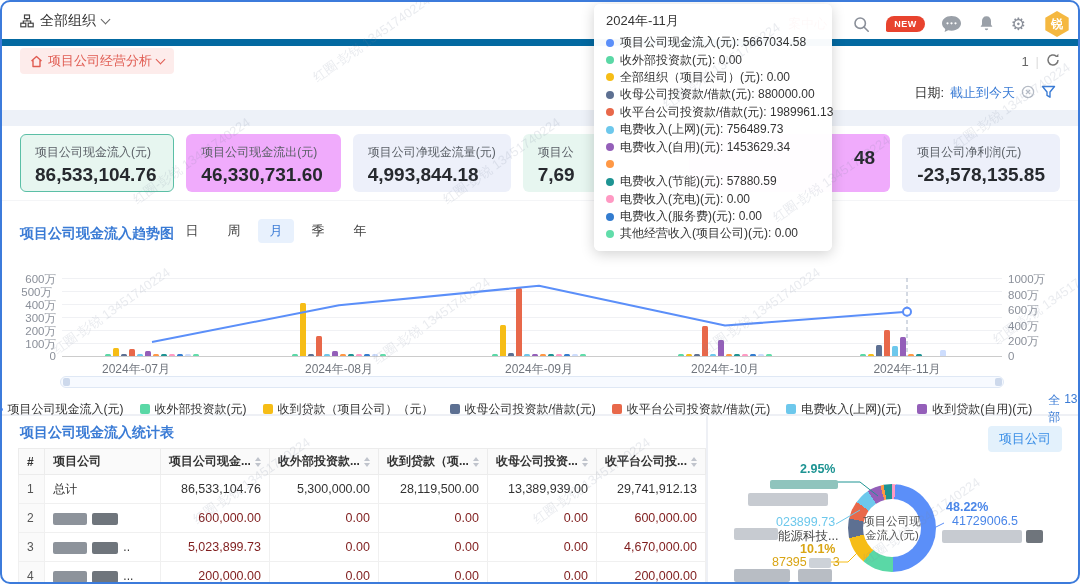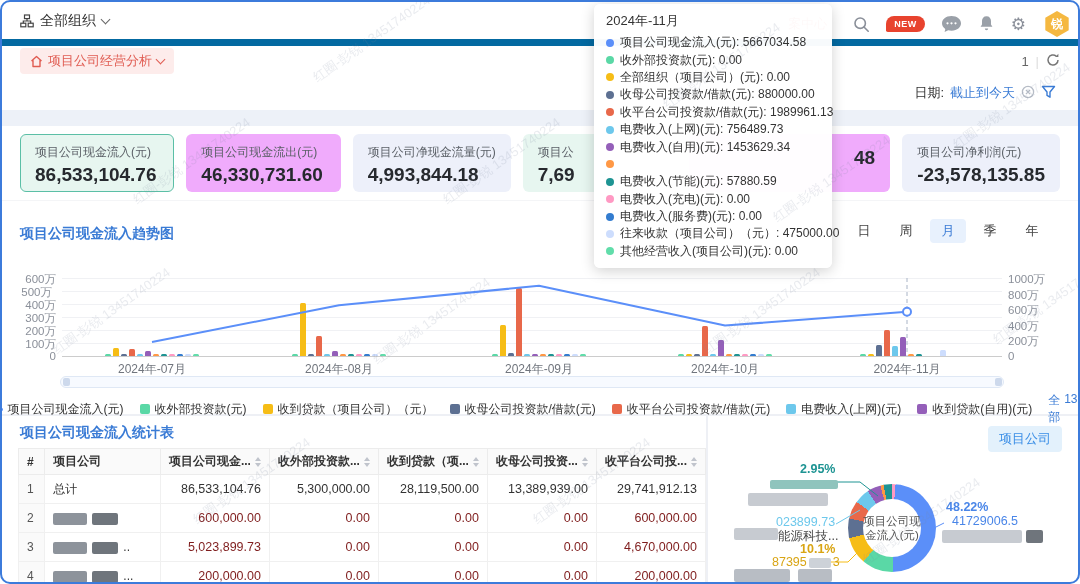--- a/index.html
+++ b/index.html
@@ -32,21 +32,21 @@
   .kpirow{display:flex;gap:12px;padding:8px 18px;border-bottom:1px solid #f4f5f7;}
   .kpi{flex:1;height:58px;border-radius:6px;padding:9px 14px;border:1px solid transparent;cursor:pointer;}
   .kpi.mint{background:#e7f6f0;}
   .kpi.cream{background:#f0abfc;}
   .kpi.lavender{background:#edf0fa;}
   .kpi.sel{border-color:#5bbfa6;}
   .kpi-label{font-size:12px;color:#5a5f66;white-space:nowrap;overflow:hidden;}
   .kpi-value{font-size:19px;font-weight:bold;color:#26292e;margin-top:3px;white-space:nowrap;}
   .kpi:nth-child(5) .kpi-value{padding-left:150px;}
   
-  .trend-head{height:48px;display:flex;align-items:flex-end;justify-content:space-between;padding:0 28px 6px 18px;}
+  .trend-head{height:48px;display:flex;align-items:flex-end;padding:0 28px 6px 18px;}
   .sec-title{color:#3a7bd5;font-size:14px;font-weight:bold;}
   .periods{display:flex;gap:6px;}
   .period{min-width:36px;height:24px;display:flex;align-items:center;justify-content:center;font-size:13px;color:#444;border-radius:4px;cursor:pointer;}
   .period.active{background:#e8f1fd;color:#3a7bd5;}
   .trend-body{position:relative;height:165px;}
   .grid{position:absolute;left:60px;width:940px;height:1px;background:#f0f1f4;}
   .grid.axis{background:#ccc;}
   .tickl{position:absolute;width:46px;text-align:right;font-size:11.5px;color:#8a8f99;}
   .tickr{position:absolute;left:1006px;font-size:11.5px;color:#8a8f99;}
   .xlabel{position:absolute;transform:translateX(-50%);font-size:12px;color:#70757d;top:112px;}
@@ -227,21 +227,21 @@
       <div class="tickl" style="top: 62px; left: 8px;">300万</div>
       <div class="tickl" style="top: 75px; left: 8px;">200万</div>
       <div class="tickl" style="top: 88px; left: 8px;">100万</div>
       <div class="tickl" style="top: 101px; left: 8px;">0</div>
       <div class="tickr" style="top: 23px;">1000万</div>
       <div class="tickr" style="top: 38.6px;">800万</div>
       <div class="tickr" style="top: 54.2px;">600万</div>
       <div class="tickr" style="top: 69.8px;">400万</div>
       <div class="tickr" style="top: 85.4px;">200万</div>
       <div class="tickr" style="top: 101px;">0</div>
-      <div class="xlabel" style="left: 150px;">2024年-07月</div>
+      <div class="xlabel" style="left: 134px;">2024年-07月</div>
       <div class="xlabel" style="left: 337px;">2024年-08月</div>
       <div class="xlabel" style="left: 537px;">2024年-09月</div>
       <div class="xlabel" style="left: 723px;">2024年-10月</div>
       <div class="xlabel" style="left: 905px;">2024年-11月</div>
       <div class="bar" style="left: 103px; top: 105px; height: 2px; background: rgb(90, 216, 166);"></div>
       <div class="bar" style="left: 290px; top: 105px; height: 2px; background: rgb(90, 216, 166);"></div>
       <div class="bar" style="left: 490px; top: 105px; height: 2px; background: rgb(90, 216, 166);"></div>
       <div class="bar" style="left: 676px; top: 105px; height: 2px; background: rgb(90, 216, 166);"></div>
       <div class="bar" style="left: 858px; top: 105px; height: 2px; background: rgb(90, 216, 166);"></div>
       <div class="bar" style="left: 111px; top: 98.94px; height: 8.06px; background: rgb(246, 189, 22);"></div>
@@ -494,24 +494,20 @@
         </div>
         <div class="tt-item">
           <span class="dot" style="background: rgb(255, 153, 195);"></span>
           <span>电费收入(充电)(元): 0.00</span>
         </div>
         <div class="tt-item">
           <span class="dot" style="background: rgb(51, 124, 207);"></span>
           <span>电费收入(服务费)(元): 0.00</span>
         </div>
         <div class="tt-item">
-          <span class="dot" style="background: rgb(205, 221, 253);"></span>
-          <span>往来收款（项目公司）（元）: 475000.00</span>
-        </div>
-        <div class="tt-item">
           <span class="dot" style="background: rgb(97, 221, 170);"></span>
           <span>其他经营收入(项目公司)(元): 0.00</span>
         </div>
       </div>
   </div>
 
 <span class="wm" style="left: 300px; top: 28px;">红圈-彭锐 13451740224</span>
     <span class="wm" style="left: 650px; top: 55px;">红圈-彭锐 13451740224</span>
     <span class="wm" style="left: 940px; top: 95px;">红圈-彭锐 13451740224</span>
     <span class="wm" style="left: 120px; top: 150px;">红圈-彭锐 13451740224</span>

